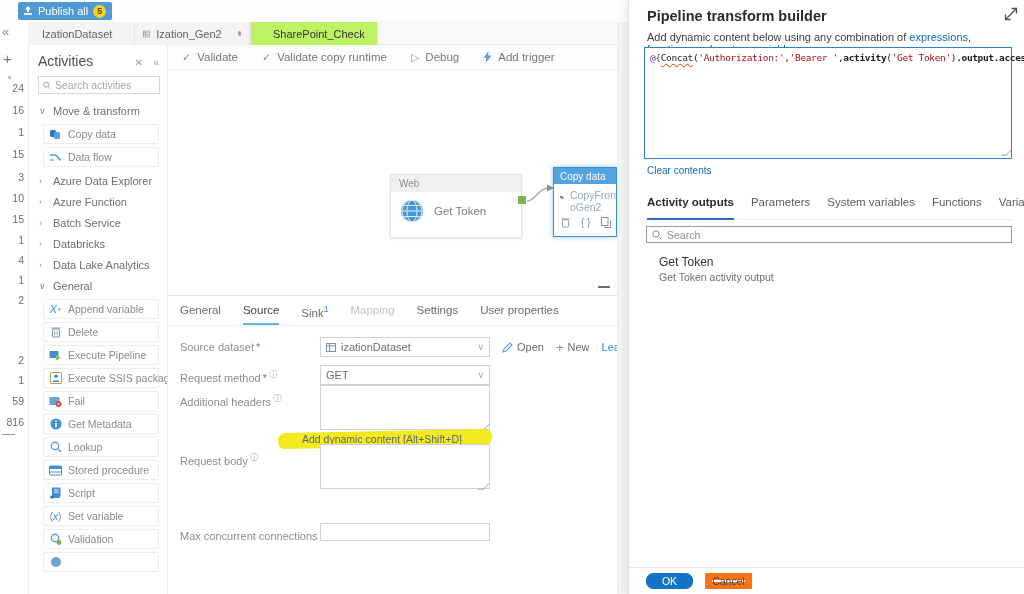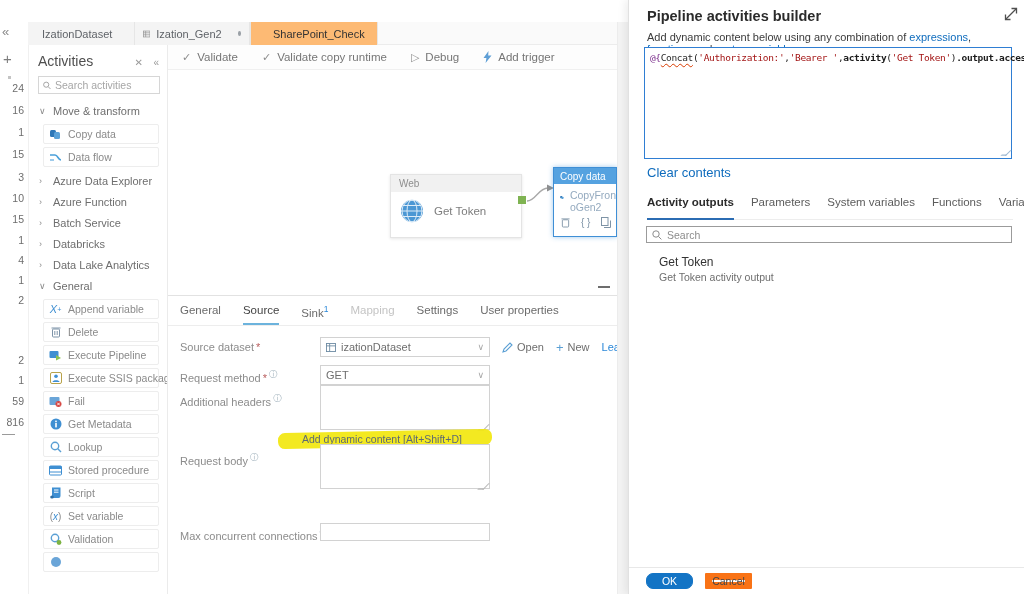--- a/index.html
+++ b/index.html
@@ -23,21 +23,21 @@
   #publish-badge { width:13px; height:13px; border-radius:50%; background:#f8d22a;
     color:#5d4e00; font-size:9px; font-weight:bold; display:flex; align-items:center;
     justify-content:center; }
 
   
   #tabs-row { left:28px; top:22px; width:589px; height:23px; background:#fafafa;
     border-bottom:1px solid #ececec; display:flex; }
   .doc-tab { height:23px; display:flex; align-items:center; gap:6px; padding:0 8px;
     font-size:11px; color:#5f6368; background:#f4f4f4; border-right:1px solid #e6e6e6;
     cursor:pointer; }
-  .doc-tab.active { background:#fdba74; color:#333; border-left:1px solid #e6e6e6;padding-left:16px; }
+  .doc-tab.active { background:#bef264; color:#333; border-left:1px solid #e6e6e6;padding-left:16px; }
   .doc-tab .dirty { width:5px; height:5px; border-radius:50%; background:#9aa0a6; margin-left:10px; }
   .tab-label { white-space:nowrap; }
 
   
   #pl-toolbar { left:168px; top:45px; width:449px; height:25px; background:#fdfdfd;
     border-bottom:1px solid #f0f0f0; display:flex; align-items:center; gap:24px;
     padding-left:14px; }
   .tb-item { display:flex; align-items:center; gap:6px; font-size:11.5px; color:#767676; cursor:pointer; }
   .tb-glyph { color:#8c8c8c; font-size:11px; }
 
@@ -127,21 +127,21 @@
   #code-box { position:absolute; left:15px; top:47px; width:368px; height:112px;
     border:1px solid #2f7ed3; background:#fff; cursor:text; }
   #code-line { padding:4px 2px 0 5px; font-family:"DejaVu Sans Mono",monospace;
     font-size:9.5px; letter-spacing:-0.35px; white-space:nowrap; color:#1c1c1c; }
   .tok-at { color:#7b2d8b; }
   .tok-fn { color:#2b2b2b; text-decoration:underline wavy #d83b01 1px; text-underline-offset:2px; }
   .tok-str { color:#a31515; }
   .tok-kw { color:#1c1c1c; font-weight:bold; }
   #code-grip { position:absolute; right:1px; bottom:1px; width:8px; height:8px;
     border-right:2px solid #9db8d2; border-bottom:2px solid #9db8d2; transform:skew(-45deg) scale(.7); }
-  #clear-link { position:absolute; left:18px; top:165px; font-size:13px; color:#0f6cbd; cursor:pointer; }
+  #clear-link { position:absolute; left:18px; top:165px; font-size:10px; color:#0f6cbd; cursor:pointer; }
   #expr-tabs { position:absolute; left:18px; top:196px; width:366px; display:flex; gap:17px;
     border-bottom:1px solid #ededed; padding-bottom:6px; }
   .expr-tab { font-size:11.5px; color:#5c5c5c; cursor:pointer; white-space:nowrap; padding-bottom:5px; }
   .expr-tab.active { color:#2b2b2b; font-weight:bold; border-bottom:2px solid #2b6cb3;
     margin-bottom:-7px; }
   #expr-search { position:absolute; left:17px; top:226px; width:366px; height:17px;
     border:1px solid #9b9b9b; display:flex; align-items:center; gap:5px; padding:0 5px; }
   #expr-search input { border:none; outline:none; flex:1; font-size:10.5px; color:#555;
     font-family:"Liberation Sans",sans-serif; }
   #expr-search input::placeholder { color:#8c8c8c; }
@@ -179,20 +179,30 @@
     <span class="rail-num" style="top:254px;">4</span>
     <span class="rail-num" style="top:274px;">1</span>
     <span class="rail-num" style="top:294px;">2</span>
     <span class="rail-num" style="top:354px;">2</span>
     <span class="rail-num" style="top:374px;">1</span>
     <span class="rail-num" style="top:395px;">59</span>
     <span class="rail-num" style="top:416px;">816</span>
     <div class="rail-dash" style="top:434px;"></div>
   </div>
 
+  <div id="topbar" class="abs">
+    <div id="publish-btn">
+      <svg width="10" height="10" viewBox="0 0 10 10">
+        <path d="M5 0 L8 3.4 H6 V6 H4 V3.4 H2 Z" fill="#fff"></path>
+        <path d="M1 7 H9 V9 H1 Z" fill="#fff" opacity=".85"></path>
+      </svg>
+      <span>Publish all</span>
+      <span id="publish-badge">5</span>
+    </div>
+  </div>
 
   <div id="tabs-row" class="abs">
     <div class="doc-tab" style="width:107px;">
       <svg width="11" height="10" viewBox="0 0 11 10">
         <rect x="0.5" y="0.5" width="10" height="9" fill="none" stroke="#8f8f8f"></rect>
         <line x1="0.5" y1="3.2" x2="10.5" y2="3.2" stroke="#8f8f8f"></line>
         <line x1="0.5" y1="6.2" x2="10.5" y2="6.2" stroke="#8f8f8f"></line>
         <line x1="4" y1="0.5" x2="4" y2="9.5" stroke="#8f8f8f"></line>
       </svg>
       <span class="tab-label">IzationDataset</span>
@@ -549,21 +559,21 @@
       <div class="flabel">
         <span>Max concurrent connections</span><span class="info">ⓘ</span>
       </div>
       <input class="cfg-in" style="">
     </div>
   </div>
 
   <div id="vstrip" class="abs"></div>
 
   <div id="expr" class="abs">
-    <div id="expr-title">Pipeline activities builder</div>
+    <div id="expr-title">Pipeline transform builder</div>
     <svg id="expr-expand" viewBox="0 0 16 16">
       <line x1="3" y1="13" x2="13" y2="3" stroke="#4f4f4f" stroke-width="1.3"></line>
       <path d="M8.5 2.5 H13.5 V7.5" fill="none" stroke="#4f4f4f" stroke-width="1.3"></path>
       <path d="M2.5 8.5 V13.5 H7.5" fill="none" stroke="#4f4f4f" stroke-width="1.3"></path>
     </svg>
     <div id="expr-desc">
       <span>Add dynamic content below using any combination of </span><span class="lnk">expressions</span><span>, </span><span class="lnk">functions</span><span> and </span><span class="lnk">system variables</span><span>.</span>
     </div>
 
     <div id="code-box">

